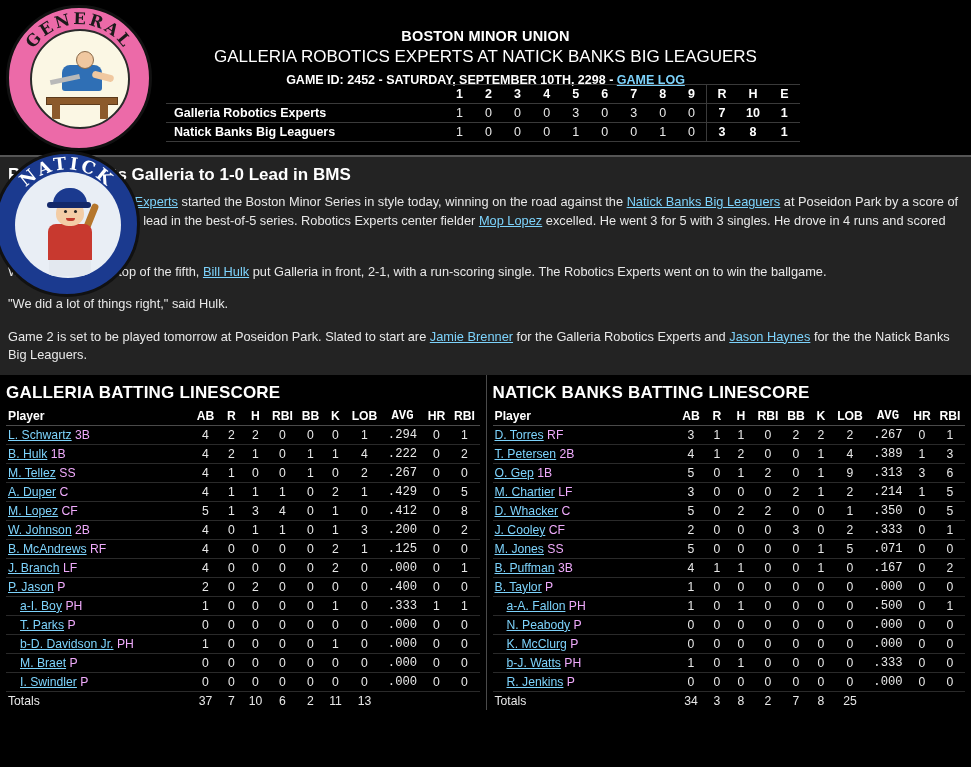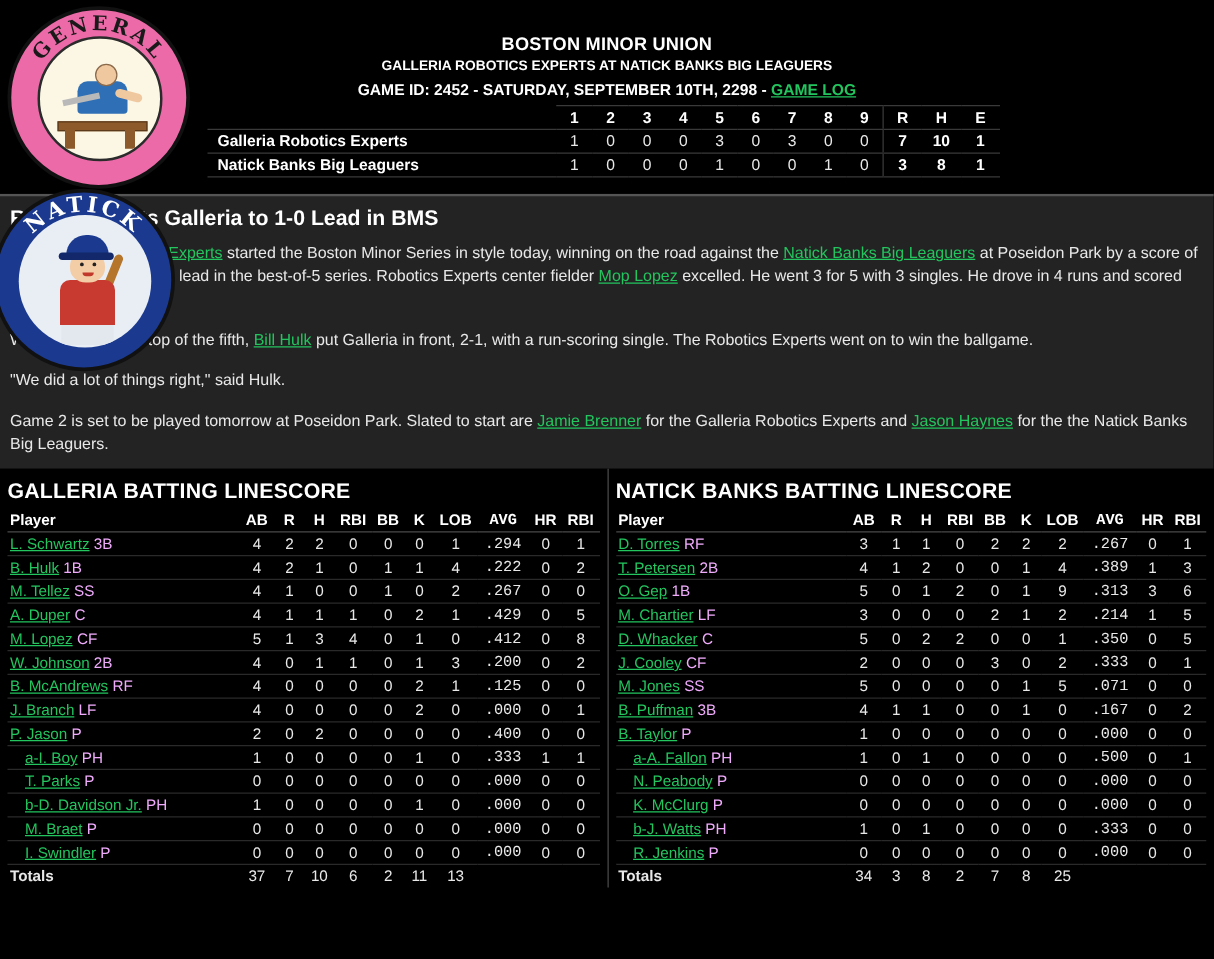--- a/index.html
+++ b/index.html
@@ -7,21 +7,21 @@
     margin: 0; padding: 0;
     background: #000;
   }
   body {
     width: 971px; height: 767px;
     font-family: "Liberation Sans", sans-serif;
     color: #e8e8e8;
     overflow: hidden;
   }
   a, .lnk {
-    color: #22c55e;
+    color: #7dd3fc;
     text-decoration: underline;
   }
 
   
   .header {
     position: relative;
     height: 155px;
     background: #000;
   }
   .logo {
@@ -185,21 +185,21 @@
     text-align: center;
   }
   .title1 {
     font-size: 14.5px; font-weight: bold;
     letter-spacing: .2px;
     color: #fff;
     margin-bottom: 3px;
     margin-top: 16px;
   }
   .title2 {
-    font-size: 11px; font-weight: bold;
+    font-size: 17px; font-weight: normal;
     color: #fff;
     margin-bottom: 6px;
   }
   .title3 {
     font-size: 12.5px; font-weight: bold;
     color: #fff;
   }
 
   
   .ls-wrap {
@@ -292,21 +292,21 @@
   table.bat td {
     padding: 2px 1px;
     text-align: center;
     border-bottom: 1px solid #2a2a2a;
   }
   table.bat tr.totals td {
     border-bottom: none;
     border-top: 1px solid #4a4a4a;
     font-weight: normal;
   }
-  table.bat tr.totals td.player { font-weight: bold; }
+  table.bat tr.totals td.player { font-weight: normal; }
   .pos { color: #f0abfc; }
   .sub { padding-left: 14px !important; }
   .c-ab { width: 28px; } .c-r { width: 24px; } .c-h { width: 24px; }
   .c-rbi { width: 30px; } .c-bb { width: 26px; } .c-k { width: 24px; }
   .c-lob { width: 34px; } .c-avg { width: 42px; font-family: Liberation Mono, monospace; } .c-hr { width: 26px; }
   .c-rbi2 { width: 30px; }
 </style>
 </head>
 <body>
 

